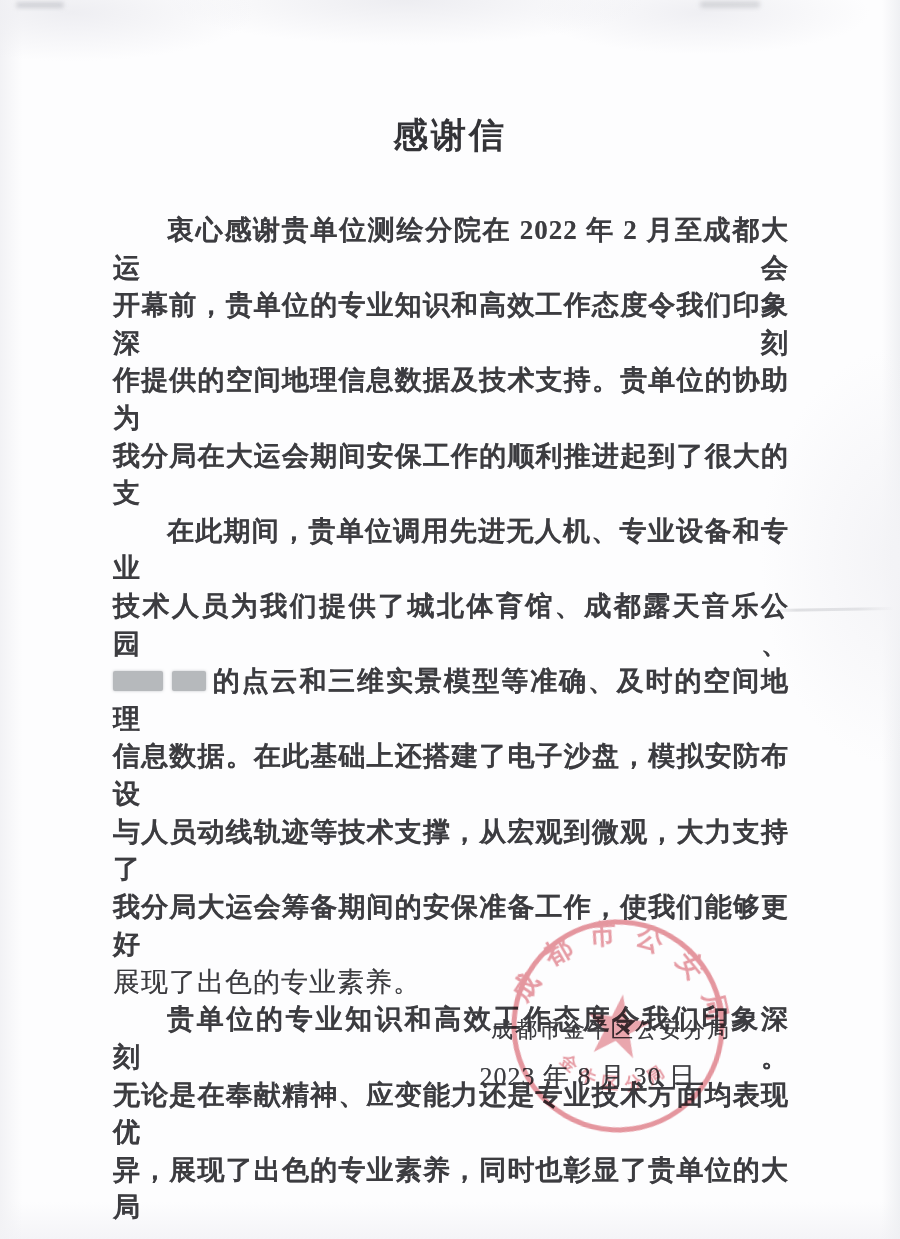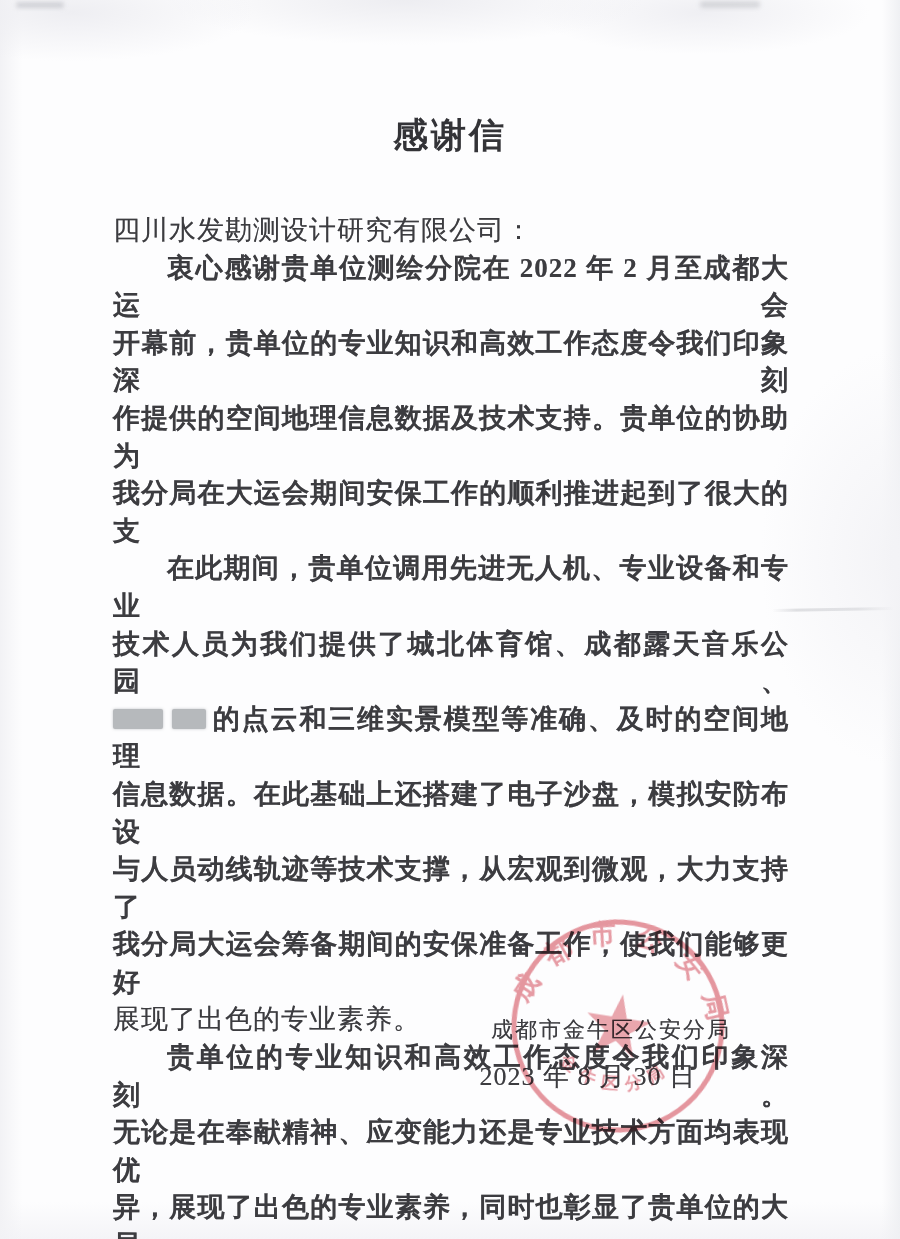--- a/index.html
+++ b/index.html
@@ -91,21 +91,20 @@
 
 <div class="page">
 
   <div class="smudge top-left"></div>
   <div class="smudge top-right"></div>
   <div class="smudge streak"></div>
 
   <div class="title">感谢信</div>
 
   <div class="body-text">
-      <div class="line">四川水发勘测设计研究有限公司：</div>
       <div class="line fill indent">衷心感谢贵单位测绘分院在 2022 年 2 月至成都大运会</div>
       <div class="line fill">开幕前，贵单位的专业知识和高效工作态度令我们印象深刻</div>
       <div class="line fill">作提供的空间地理信息数据及技术支持。贵单位的协助为</div>
       <div class="line fill">我分局在大运会期间安保工作的顺利推进起到了很大的支</div>
       <div class="line fill indent">在此期间，贵单位调用先进无人机、专业设备和专业</div>
       <div class="line fill">技术人员为我们提供了城北体育馆、成都露天音乐公园、</div>
       <div class="line fill"><span class="redact a"></span><span class="redact b"></span>的点云和三维实景模型等准确、及时的空间地理</div>
       <div class="line fill">信息数据。在此基础上还搭建了电子沙盘，模拟安防布设</div>
       <div class="line fill">与人员动线轨迹等技术支撑，从宏观到微观，大力支持了</div>
       <div class="line fill">我分局大运会筹备期间的安保准备工作，使我们能够更好</div>

